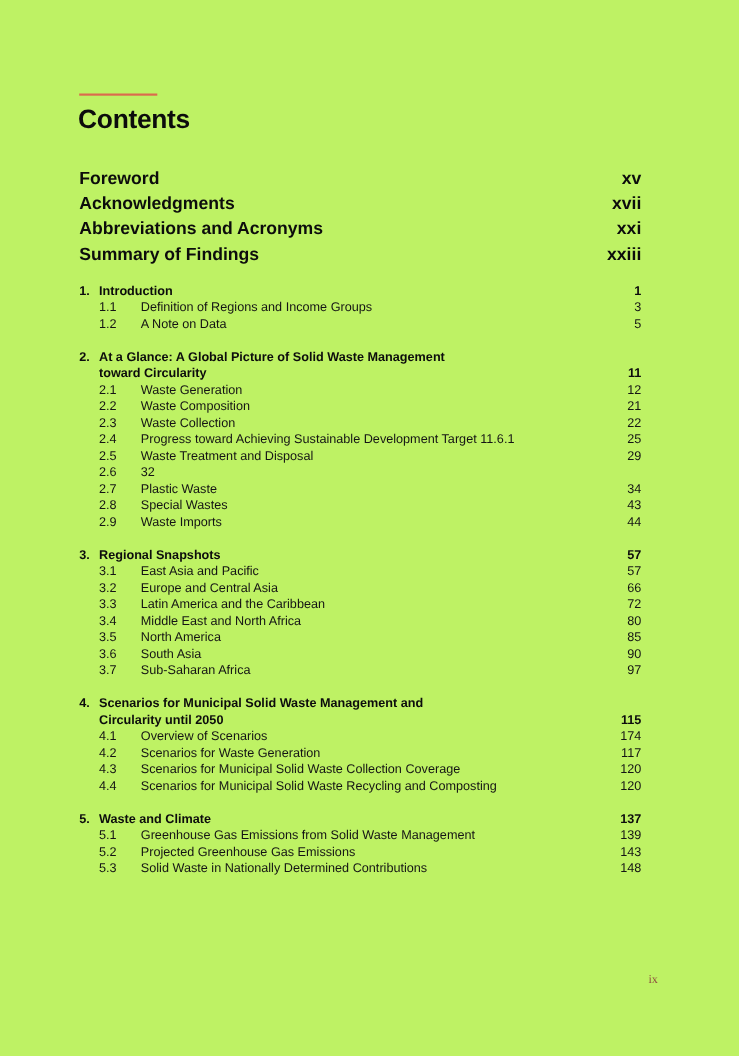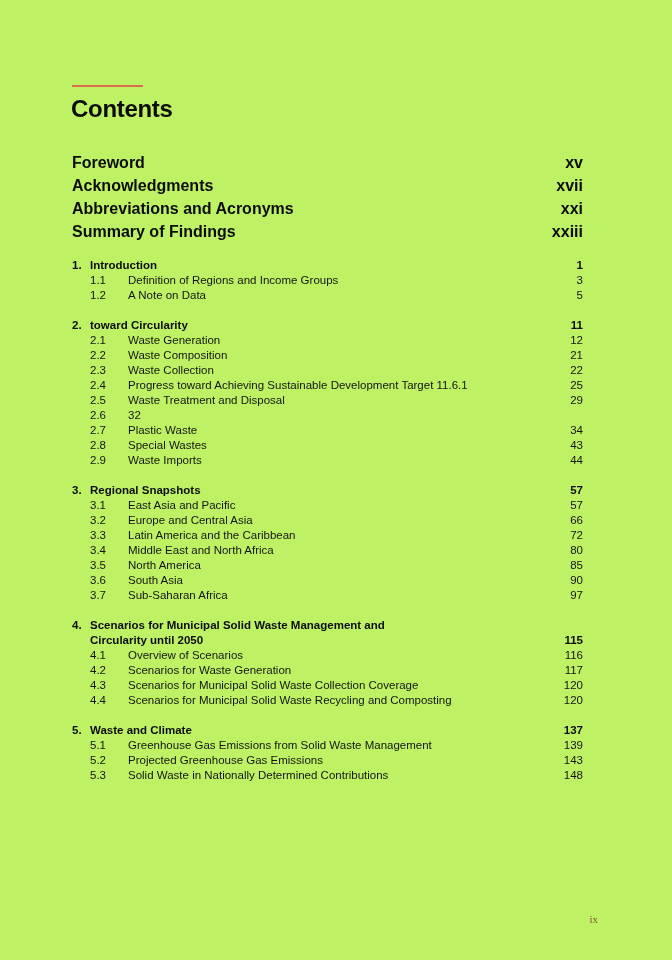--- a/index.html
+++ b/index.html
@@ -20,21 +20,21 @@
   .chapters{position:absolute;left:72px;top:258px;width:511px;}
   .chapter + .chapter{margin-top:15px;}
   .ch-head{display:flex;font-size:11.5px;font-weight:bold;line-height:15px;color:#0c0c0c;}
   .ch-num{flex:none;width:18px;}
   .ch-title{flex:1;}
   .ch-head .pg{align-self:flex-end;}
   .sec-row{display:flex;align-items:baseline;padding-left:18px;font-size:11.5px;line-height:15px;color:#141414;gap:12px;}
   .sec-num{flex:none;width:26px;}
   .sec-title{flex:1;padding-right:8px;}
   .folio{
-    position:absolute;right:74px;top:912px;
+    position:absolute;right:74px;top:884px;
     font-family:"Liberation Serif","DejaVu Serif",serif;
     font-size:11px;line-height:14px;
   }
 </style>
 </head>
 <body>
 
 <div class="page">
   <div class="accent-rule" style="background: rgb(219, 107, 77);"></div>
   <h1 class="contents-title">Contents</h1>
@@ -75,20 +75,21 @@
         <div class="sec-row">
           <span class="sec-num">1.2</span>
           <span class="sec-title">A Note on Data</span>
           <span class="pg">5</span>
         </div>
       </div>
       <div class="chapter">
         <div class="ch-head">
           <span class="ch-num">2.</span>
           <span class="ch-title">
+            <div>At a Glance: A Global Picture of Solid Waste Management</div>
             <div>toward Circularity</div>
           </span>
           <span class="pg">11</span>
         </div>
         <div class="sec-row">
           <span class="sec-num">2.1</span>
           <span class="sec-title">Waste Generation</span>
           <span class="pg">12</span>
         </div>
         <div class="sec-row">
@@ -180,21 +181,21 @@
           <span class="ch-num">4.</span>
           <span class="ch-title">
             <div>Scenarios for Municipal Solid Waste Management and</div>
             <div>Circularity until 2050</div>
           </span>
           <span class="pg">115</span>
         </div>
         <div class="sec-row">
           <span class="sec-num">4.1</span>
           <span class="sec-title">Overview of Scenarios</span>
-          <span class="pg">116</span>
+          <span class="pg">174</span>
         </div>
         <div class="sec-row">
           <span class="sec-num">4.2</span>
           <span class="sec-title">Scenarios for Waste Generation</span>
           <span class="pg">117</span>
         </div>
         <div class="sec-row">
           <span class="sec-num">4.3</span>
           <span class="sec-title">Scenarios for Municipal Solid Waste Collection Coverage</span>
           <span class="pg">120</span>

